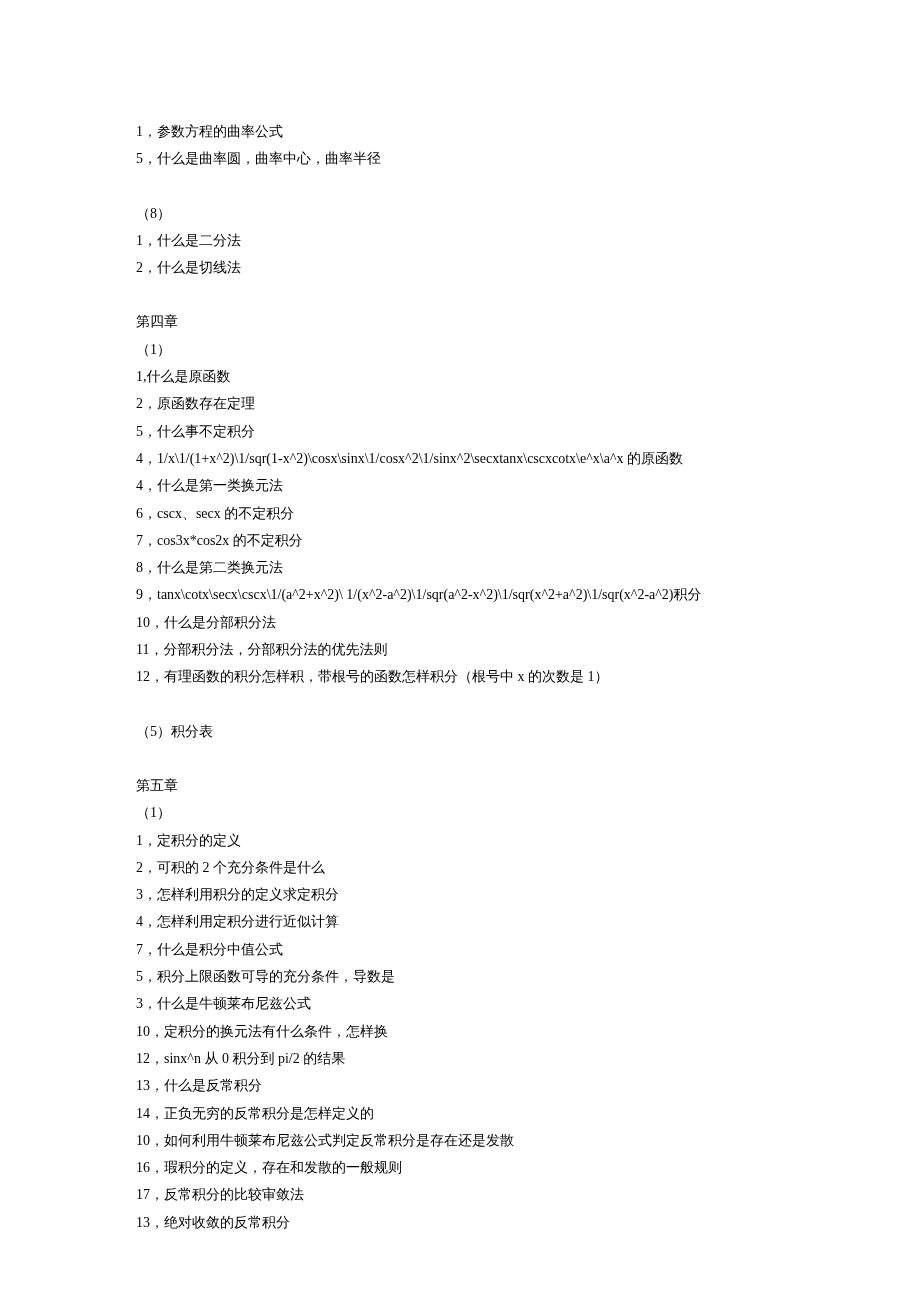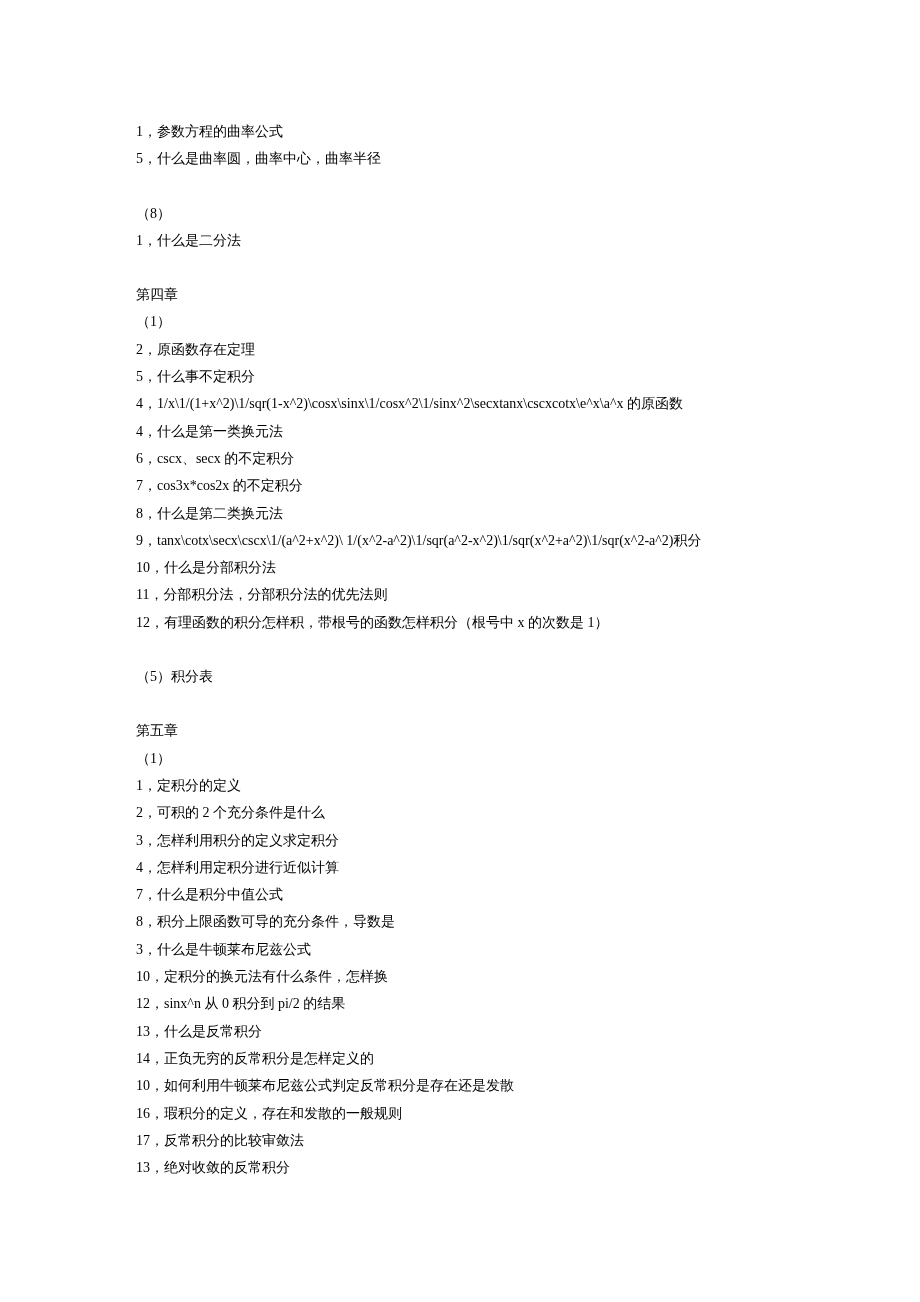--- a/index.html
+++ b/index.html
@@ -26,23 +26,25 @@
   </style>
 </head>
 <body>
 
 <div id="content">
     <div class="line">1，参数方程的曲率公式</div>
     <div class="line">5，什么是曲率圆，曲率中心，曲率半径</div>
     <div class="blank"></div>
     <div class="line">（8）</div>
     <div class="line">1，什么是二分法</div>
+    <div class="line">2，什么是切线法</div>
     <div class="blank"></div>
     <div class="line">第四章</div>
     <div class="line">（1）</div>
+    <div class="line">1,什么是原函数</div>
     <div class="line">2，原函数存在定理</div>
     <div class="line">5，什么事不定积分</div>
     <div class="line">4，1/x\1/(1+x^2)\1/sqr(1-x^2)\cosx\sinx\1/cosx^2\1/sinx^2\secxtanx\cscxcotx\e^x\a^x 的原函数</div>
     <div class="line">4，什么是第一类换元法</div>
     <div class="line">6，cscx、secx 的不定积分</div>
     <div class="line">7，cos3x*cos2x 的不定积分</div>
     <div class="line">8，什么是第二类换元法</div>
     <div class="line">9，tanx\cotx\secx\cscx\1/(a^2+x^2)\ 1/(x^2-a^2)\1/sqr(a^2-x^2)\1/sqr(x^2+a^2)\1/sqr(x^2-a^2)积分</div>
     <div class="line">10，什么是分部积分法</div>
     <div class="line">11，分部积分法，分部积分法的优先法则</div>
@@ -50,21 +52,21 @@
     <div class="blank"></div>
     <div class="line">（5）积分表</div>
     <div class="blank"></div>
     <div class="line">第五章</div>
     <div class="line">（1）</div>
     <div class="line">1，定积分的定义</div>
     <div class="line">2，可积的 2 个充分条件是什么</div>
     <div class="line">3，怎样利用积分的定义求定积分</div>
     <div class="line">4，怎样利用定积分进行近似计算</div>
     <div class="line">7，什么是积分中值公式</div>
-    <div class="line">8，积分上限函数可导的充分条件，导数是</div>
+    <div class="line">5，积分上限函数可导的充分条件，导数是</div>
     <div class="line">3，什么是牛顿莱布尼兹公式</div>
     <div class="line">10，定积分的换元法有什么条件，怎样换</div>
     <div class="line">12，sinx^n 从 0 积分到 pi/2 的结果</div>
     <div class="line">13，什么是反常积分</div>
     <div class="line">14，正负无穷的反常积分是怎样定义的</div>
     <div class="line">10，如何利用牛顿莱布尼兹公式判定反常积分是存在还是发散</div>
     <div class="line">16，瑕积分的定义，存在和发散的一般规则</div>
     <div class="line">17，反常积分的比较审敛法</div>
     <div class="line">13，绝对收敛的反常积分</div>
   </div>

